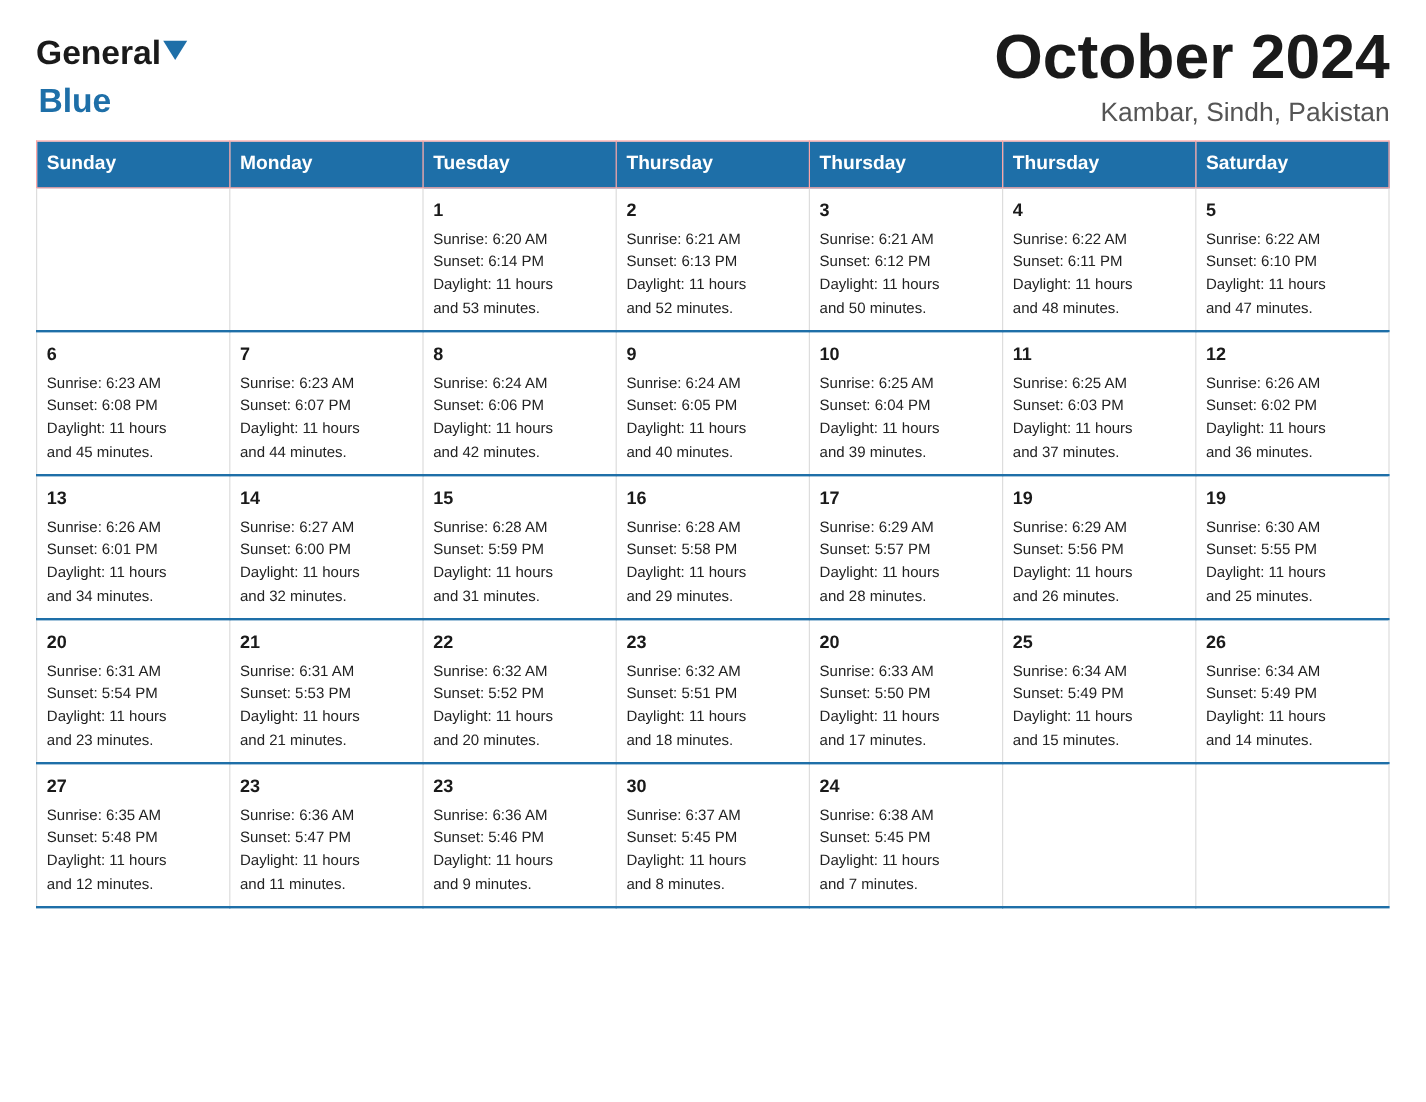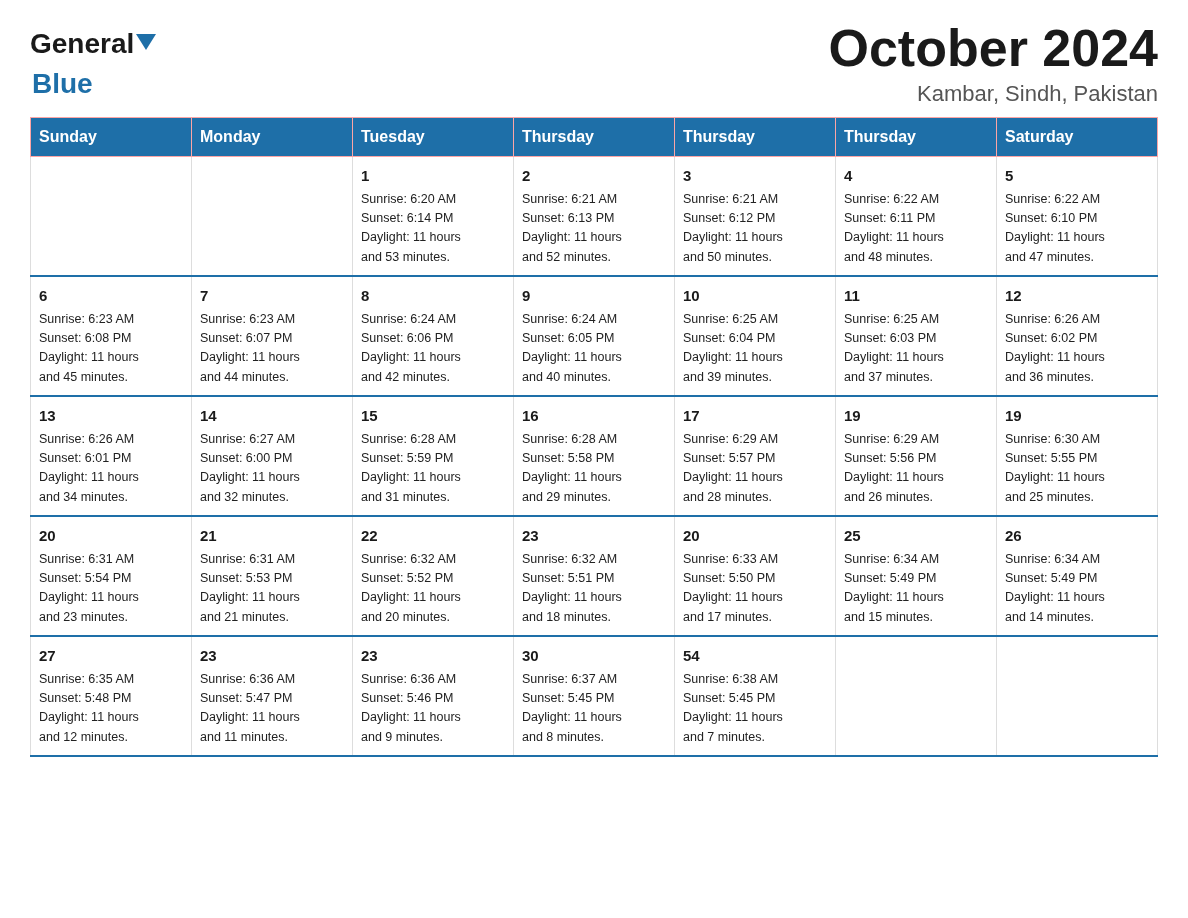--- a/index.html
+++ b/index.html
@@ -259,20 +259,20 @@
         </td>
         <td>
           <div class="day-number">23</div>
           <div class="day-info">Sunrise: 6:36 AM<br>Sunset: 5:46 PM<br>Daylight: 11 hours<br>and 9 minutes.</div>
         </td>
         <td>
           <div class="day-number">30</div>
           <div class="day-info">Sunrise: 6:37 AM<br>Sunset: 5:45 PM<br>Daylight: 11 hours<br>and 8 minutes.</div>
         </td>
         <td>
-          <div class="day-number">54</div>
+          <div class="day-number">24</div>
           <div class="day-info">Sunrise: 6:38 AM<br>Sunset: 5:45 PM<br>Daylight: 11 hours<br>and 7 minutes.</div>
         </td>
         <td class="empty-cell"></td>
         <td class="empty-cell"></td>
       </tr>
     </tbody>
 </table>
 
 </body></html>

